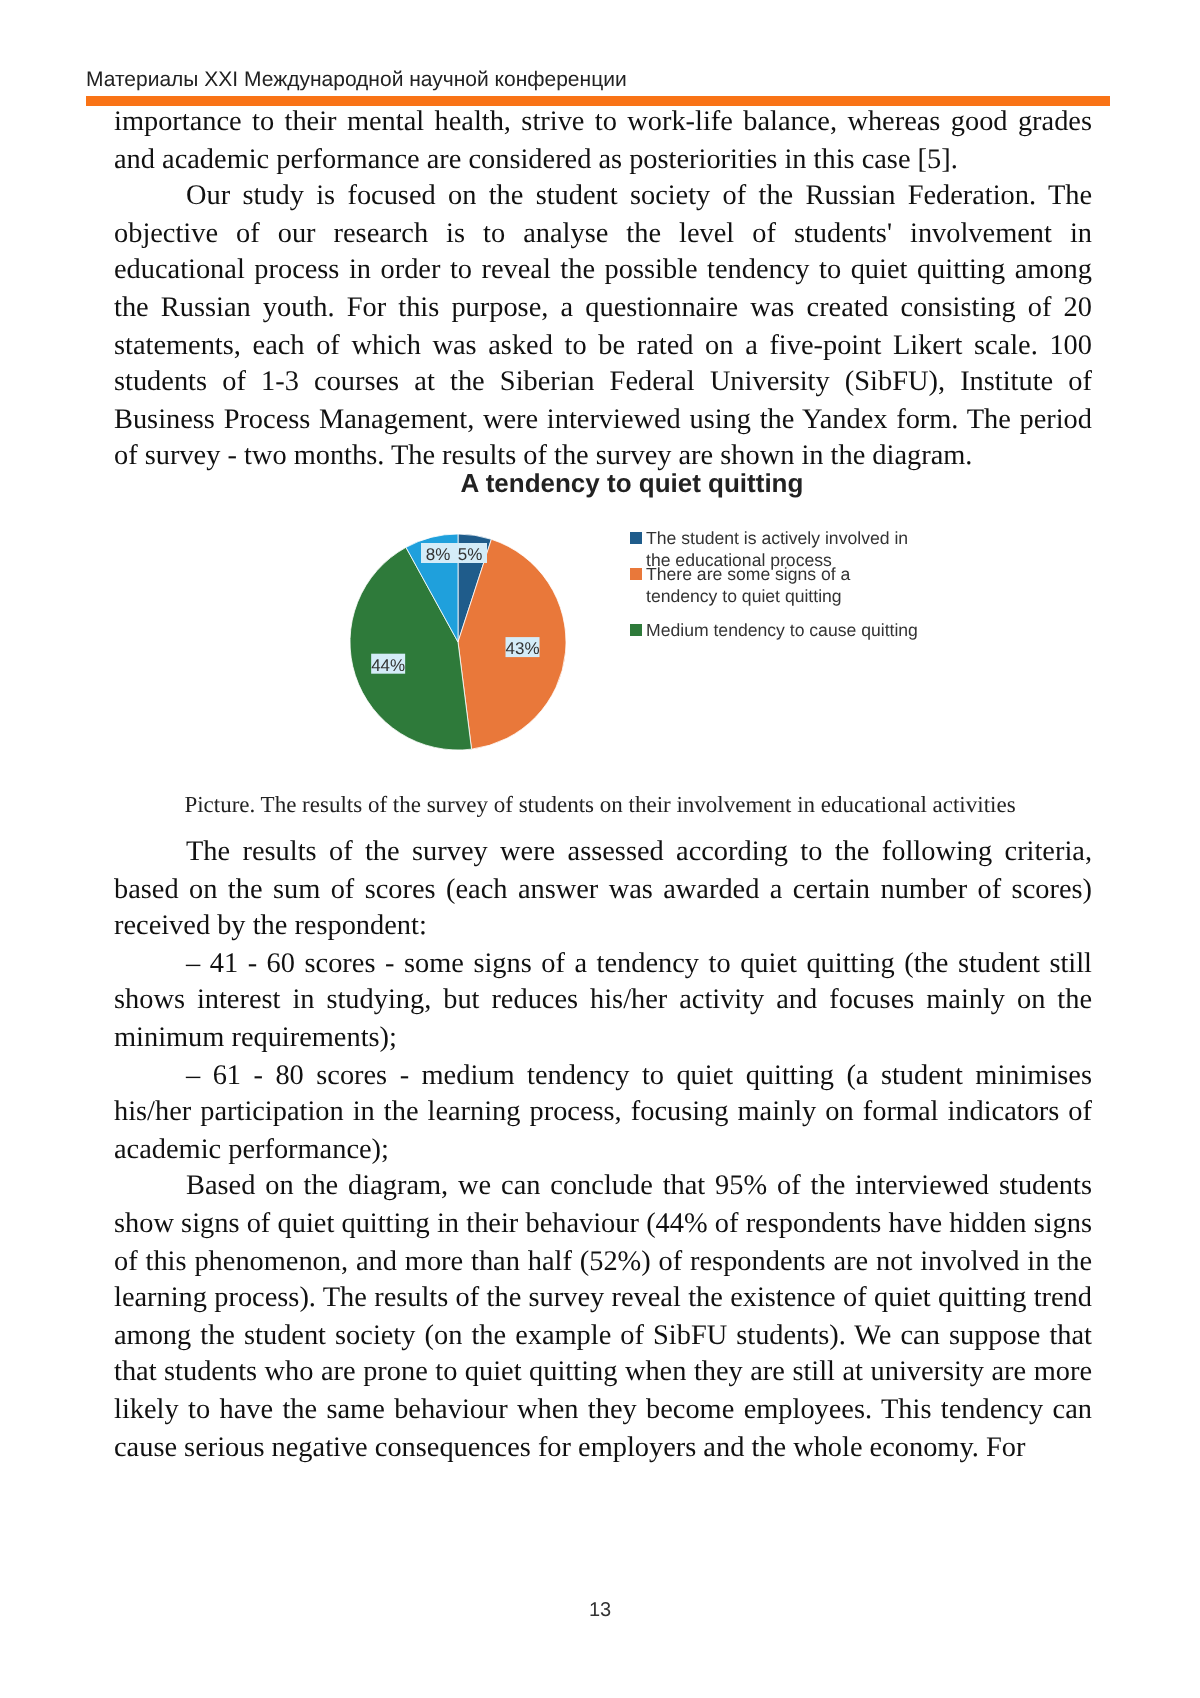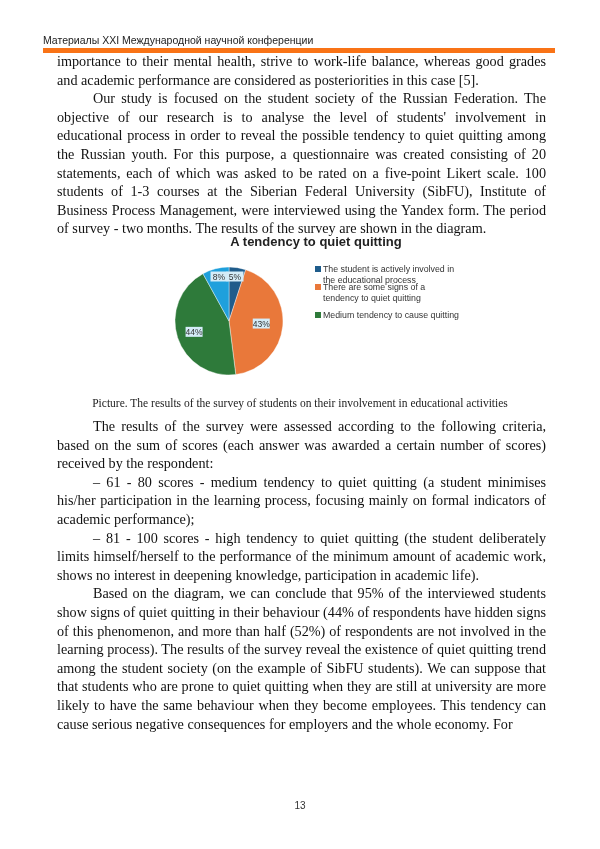--- a/index.html
+++ b/index.html
@@ -90,18 +90,18 @@
       <span class="swatch" style="background:#2e7a3a"></span>
       <span>Medium tendency to cause quitting</span>
     </div>
   </div>
 </div>
 
 <div class="caption">Picture. The results of the survey of students on their involvement in educational activities</div>
 
 <div class="body-text" id="block2">
   <p>The results of the survey were assessed according to the following criteria, based on the sum of scores (each answer was awarded a certain number of scores) received by the respondent:</p>
+  <p>– 41 - 60 scores - some signs of a tendency to quiet quitting (the student still shows interest in studying, but reduces his/her activity and focuses mainly on the minimum requirements);</p>
   <p>– 61 - 80 scores - medium tendency to quiet quitting (a student minimises his/her participation in the learning process, focusing mainly on formal indicators of academic performance);</p>
-  <p>– 81 - 100 scores - high tendency to quiet quitting (the student deliberately limits himself/herself to the performance of the minimum amount of academic work, shows no interest in deepening knowledge, participation in academic life).</p>
   <p>Based on the diagram, we can conclude that 95% of the interviewed students show signs of quiet quitting in their behaviour (44% of respondents have hidden signs of this phenomenon, and more than half (52%) of respondents are not involved in the learning process). The results of the survey reveal the existence of quiet quitting trend among the student society (on the example of SibFU students).   We can suppose that that students who are prone to quiet quitting when they are still at university are more likely to have the same behaviour when they become employees. This tendency can cause serious negative consequences for employers and the whole economy. For</p>
 </div>
 
 <div class="page-number">13</div>
 
 </body></html>

